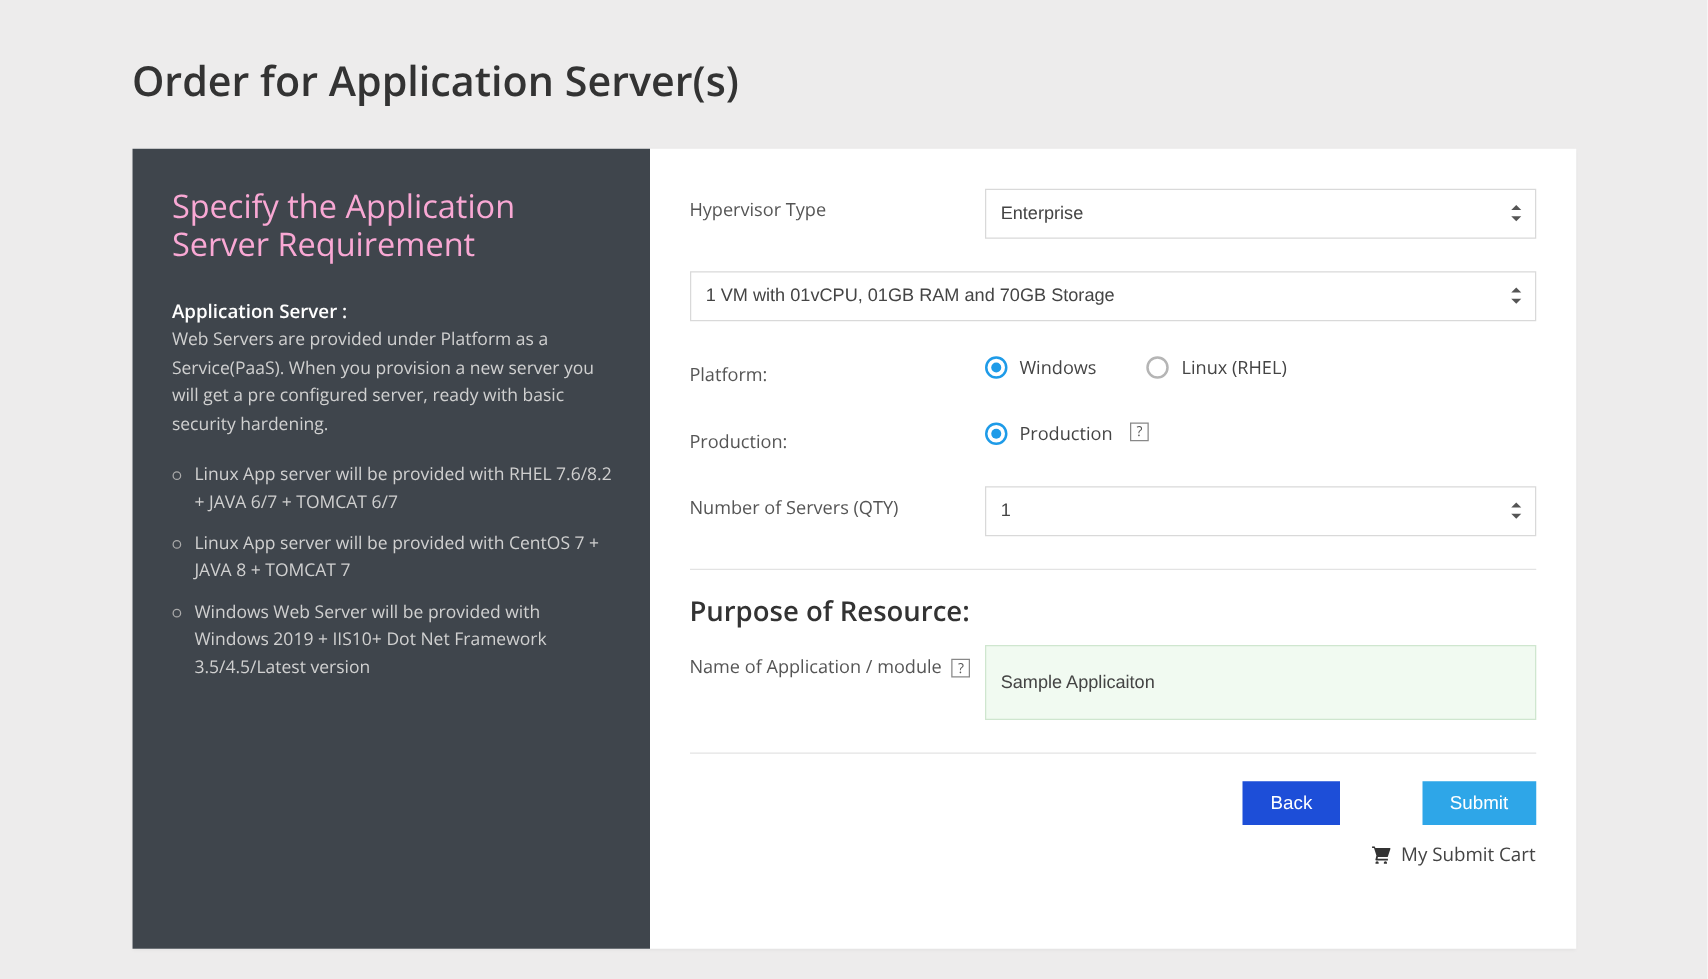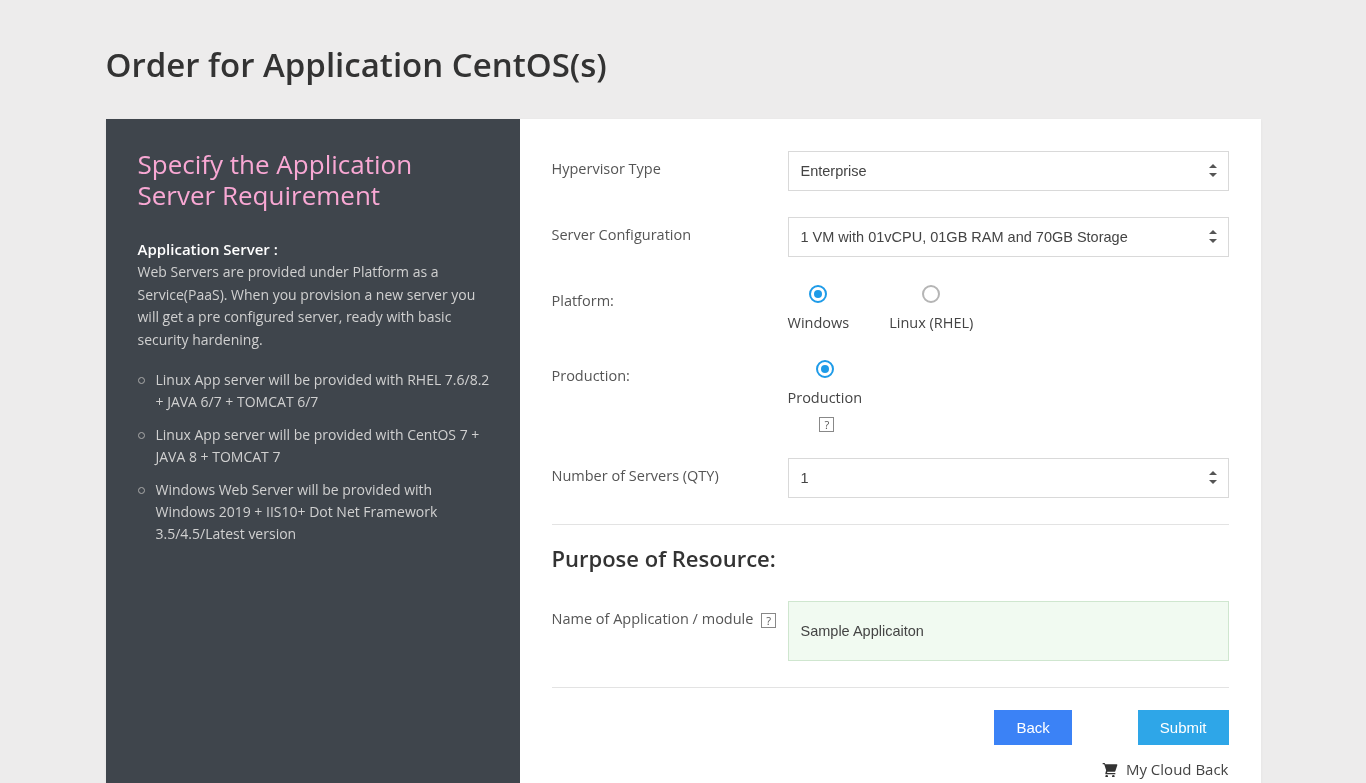--- a/index.html
+++ b/index.html
@@ -116,25 +116,24 @@
   right: 12px;
   top: 22px;
   width: 0; height: 0;
   border-left: 4px solid transparent;
   border-right: 4px solid transparent;
   border-top: 4px solid #555;
 }
 .radio-group { display: flex; gap: 40px; padding-top: 2px; }
 .radio {
   display: inline-flex;
-  align-items: center;
+  align-items: flex-start;
   gap: 10px;
   cursor: pointer;
   user-select: none;
-  flex-direction: column;
 }
 .radio-circle {
   width: 18px; height: 18px;
   border: 2px solid #b5b5b5;
   border-radius: 50%;
   position: relative;
   display: inline-block;
 }
 .radio.checked .radio-circle { border-color: #1e9be8; }
 .radio.checked .radio-circle::after {
@@ -155,21 +154,21 @@
   text-align: center;
   color: #555;
   margin-left: 4px;
   vertical-align: middle;
 }
 .divider { border-top: 1px solid #e3e3e3; margin: 6px 0 18px; }
 .section-title {
   font-size: 22px;
   font-weight: 600;
   color: #333;
-  margin-bottom: 28px;
+  margin-bottom: 12px;
 }
 .input {
   width: 100%;
   padding: 10px 12px;
   border: 1px solid #cfe6cf;
   background: #f1faf1;
   color: #444;
   font-size: 14.5px;
 }
 .input.tall { height: 60px; }
@@ -180,34 +179,34 @@
   margin-top: 22px;
   margin-bottom: 14px;
 }
 .btn {
   padding: 9px 22px;
   border: none;
   font-size: 15px;
   cursor: pointer;
   color: #fff;
 }
-.btn-back { background: #3b82f6; }
+.btn-back { background: #1d4ed8; }
 .btn-submit { background: #2ea6e8; margin-left: 48px; }
 .cart-link {
   text-align: right;
   font-size: 15px;
   color: #444;
 }
 .cart-link svg { vertical-align: -2px; margin-right: 4px; }
 </style>
 </head>
 <body>
 
 <div class="container">
-  <h1 class="page-title">Order for Application CentOS(s)</h1>
+  <h1 class="page-title">Order for Application Server(s)</h1>
 
   <div class="card">
     <aside class="sidebar">
       <h2>Specify the Application Server Requirement</h2>
       <div class="subhead">Application Server :</div>
       <p class="desc">Web Servers are provided under Platform as a Service(PaaS). When you provision a new server you will get a pre configured server, ready with basic security hardening.</p>
       <ul>
         <li>Linux App server will be provided with RHEL 7.6/8.2 + JAVA 6/7 + TOMCAT 6/7</li>
         <li>Linux App server will be provided with CentOS 7 + JAVA 8 + TOMCAT 7</li>
         <li>Windows Web Server will be provided with Windows 2019 + IIS10+ Dot Net Framework 3.5/4.5/Latest version</li>
@@ -220,21 +219,20 @@
         <div class="form-field">
           <div class="select">
             <select>
               <option>Enterprise</option>
             </select>
           </div>
         </div>
       </div>
 
       <div class="form-row">
-        <div class="form-label">Server Configuration</div>
         <div class="form-field">
           <div class="select">
             <select>
               <option>1 VM with 01vCPU, 01GB RAM and 70GB Storage</option>
             </select>
           </div>
         </div>
       </div>
 
       <div class="form-row">
@@ -296,17 +294,17 @@
 
       <div class="buttons">
         <button class="btn btn-back">Back</button>
         <button class="btn btn-submit">Submit</button>
       </div>
 
       <div class="cart-link">
         <svg width="16" height="14" viewBox="0 0 24 21" fill="#333">
             <path d="M7 18a2 2 0 1 0 0 4 2 2 0 0 0 0-4zm10 0a2 2 0 1 0 0 4 2 2 0 0 0 0-4zM1 0h3l1 2h17a1 1 0 0 1 .95 1.3l-3 9A1 1 0 0 1 19 13H8l-.4 2H20v2H6a1 1 0 0 1-.98-1.2L6.2 11 3.3 2H1V0z"></path>
           </svg>
-        <span>My Cloud Back</span>
+        <span>My Submit Cart</span>
       </div>
     </section>
   </div>
 </div>
 
 </body></html>

